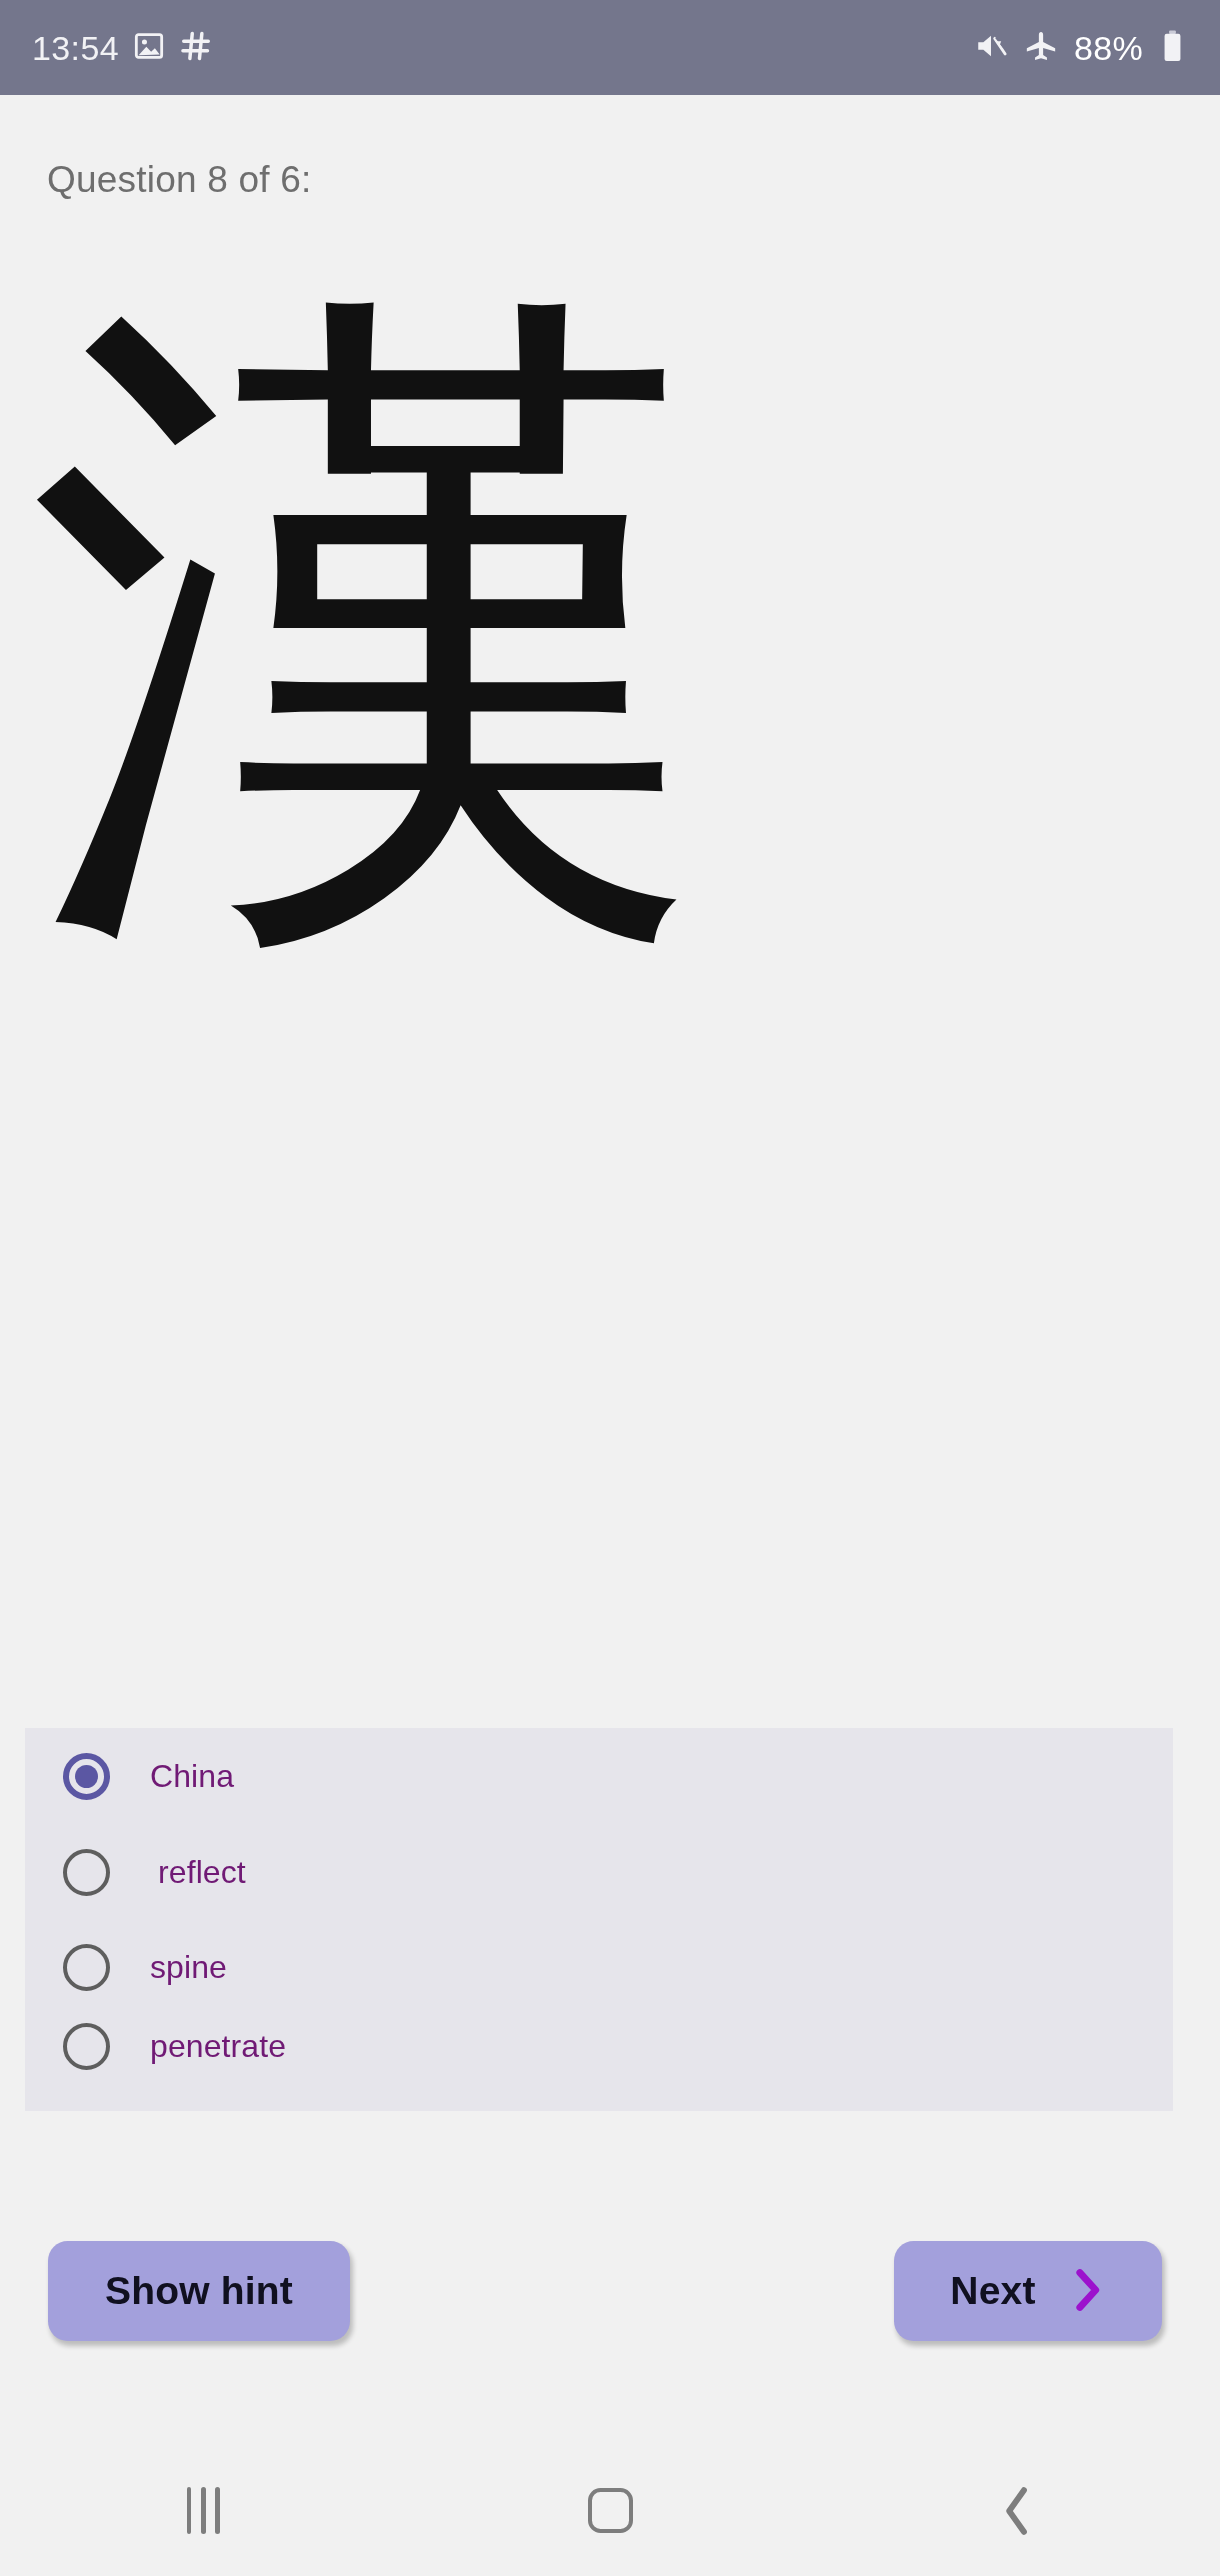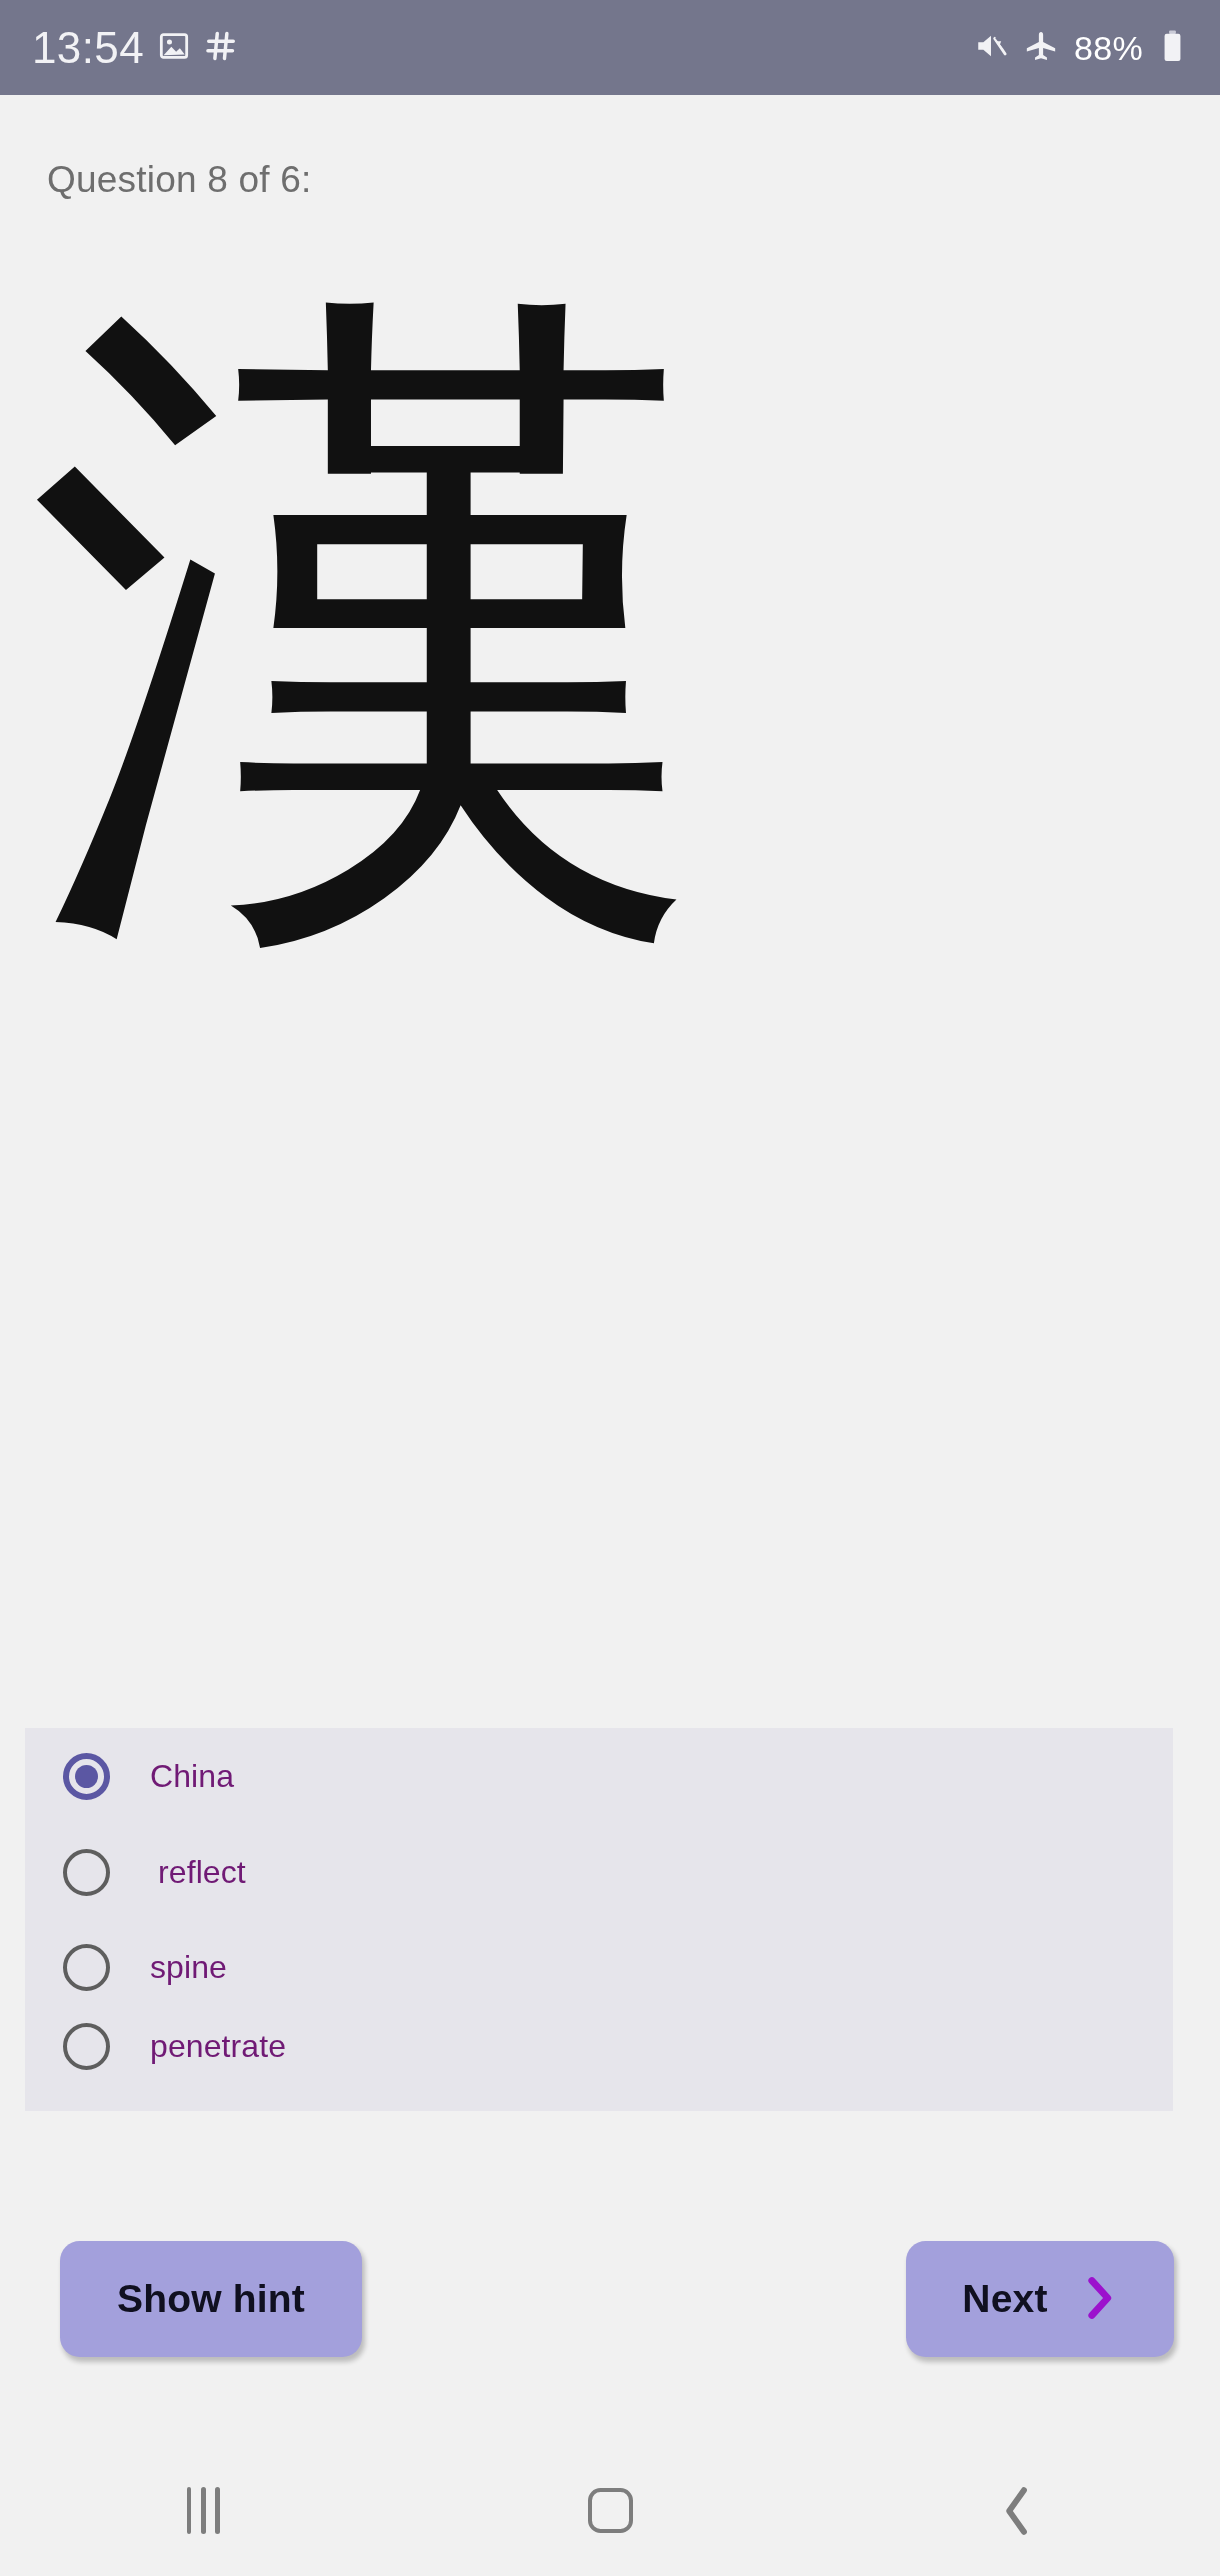--- a/index.html
+++ b/index.html
@@ -30,21 +30,21 @@
     padding: 0 34px 0 32px;
   }
   .status-left, .status-right {
     display: flex;
     align-items: center;
   }
   .status-left { gap: 14.3px; }
   .status-right { gap: 16px; }
   .status-time {
     color: #f2f2f5;
-    font-size: 44px;
+    font-size: 34px;
     letter-spacing: 0.4px;
     line-height: 1;
   }
   .status-pct {
     color: #ffffff;
     font-size: 34px;
     line-height: 1;
     letter-spacing: 0.3px;
   }
   .sicon { display: block; }
@@ -125,32 +125,31 @@
   .option-label {
     margin-left: 40px;
     font-size: 32px;
     color: #701a75;
     letter-spacing: 0.1px;
   }
 
   
   .btn {
     position: absolute;
-    height: 116px;
+    height: 100px;
     border-radius: 19.7px;
     background: #a3a0dc;
     border: none;
     display: flex;
     align-items: center;
     justify-content: center;
     gap: 32px;
     box-shadow: 2.7px 4.5px 5.4px rgba(0,0,0,0.22);
     cursor: pointer;
     padding: 0 30px;
-    margin-left: 12px;
   }
   .btn-label {
     font-size: 39px;
     font-weight: bold;
     color: #101020;
     letter-spacing: 0.2px;
   }
   #btn-hint {
     top: 2241px;
     left: 48px;

